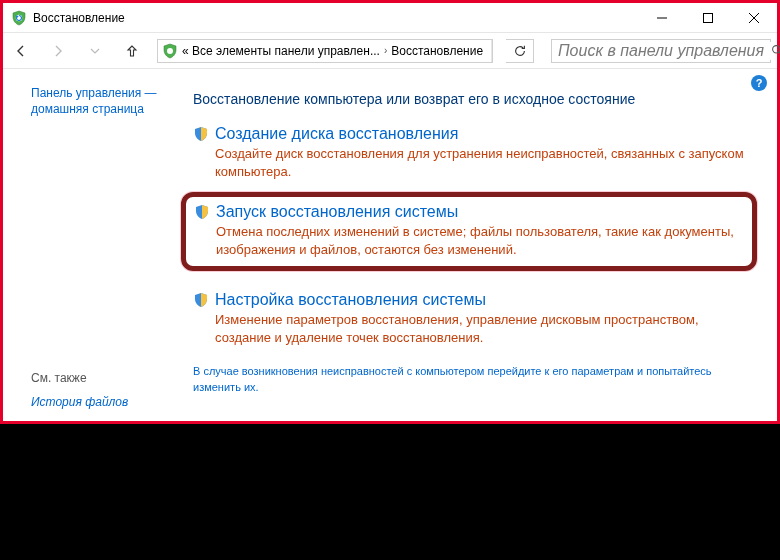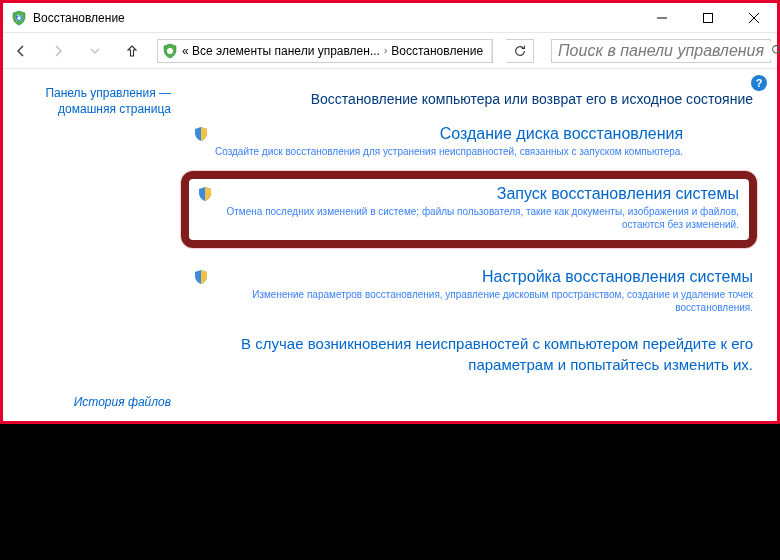--- a/index.html
+++ b/index.html
@@ -110,21 +110,20 @@
   .searchwrap .sicon {
     width: 26px; display:flex; align-items:center; justify-content:center;
     color:#555;
   }
 
   
   .body {
     flex: 1;
     display: flex;
     position: relative;
-    text-align: right;
   }
   .sidebar {
     width: 180px;
     padding: 16px 12px 12px 28px;
     font-size: 12px;
     color: #0066cc;
     display: flex;
     flex-direction: column;
   }
   .sidebar .home { line-height: 1.35; cursor: pointer; }
@@ -157,35 +156,35 @@
   }
   .option { margin-bottom: 18px; display:flex; gap:6px; }
   .option .shield { flex-shrink:0; width:16px; height:16px; margin-top:1px; }
   .option .texts { }
   .option .link {
     color: #0066cc;
     font-size: 16px;
     cursor: pointer;
   }
   .option .desc {
-    color: #3b82f6;
-    font-size: 10px;
+    color: #c2410c;
+    font-size: 13px;
     line-height: 1.35;
     margin-top: 2px;
   }
   .highlight-box {
-    border: 8px solid #7f1d1d;
+    border: 5px solid #7f1d1d;
     border-radius: 12px;
     padding: 6px 10px 8px 8px;
     margin: -6px -4px 20px -12px;
     box-shadow: 0 0 0 1px rgba(228,0,43,0.2);
   }
   .footlink {
     color: #0066cc;
-    font-size: 15px;
+    font-size: 11px;
     line-height: 1.4;
     cursor: pointer;
   }
 </style>
 </head>
 <body>
 
 <div class="outer">
 <div class="window">
 
@@ -271,20 +270,21 @@
               <path d="M10 10l4 4" stroke="#555" stroke-width="1.3"></path>
             </svg>
       </span>
     </div>
   </div>
 
   <div class="body">
     <div class="sidebar">
       <div class="home">Панель управления — домашняя страница</div>
       <div class="spacer"></div>
+      <div class="seealso-hdr">См. также</div>
       <div class="seealso-link">История файлов</div>
     </div>
 
     <div class="content">
       <div class="helpicon">?</div>
       <h1>Восстановление компьютера или возврат его в исходное состояние</h1>
 
       <div class="option">
         <span class="shield">
           <svg viewBox="0 0 16 16" width="16" height="16">

